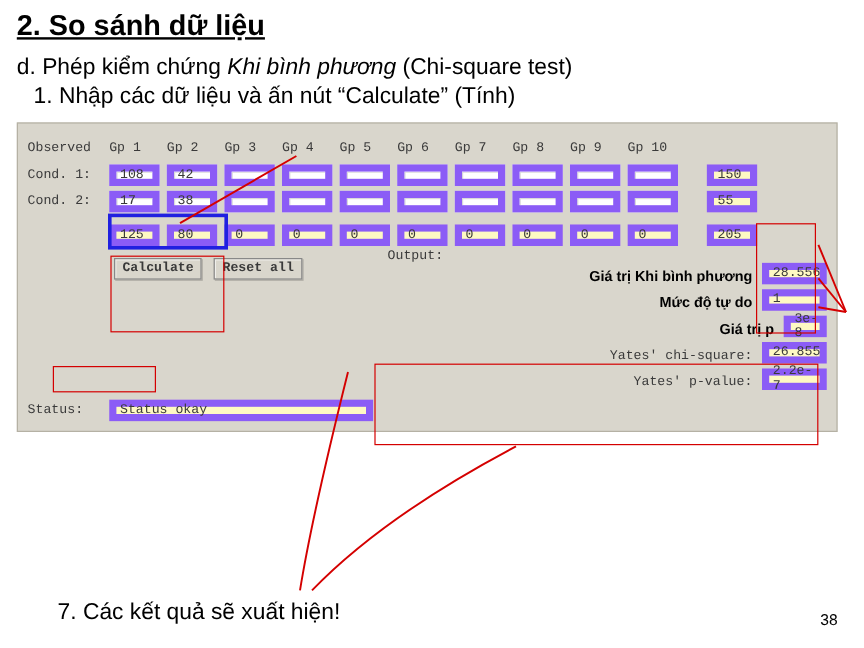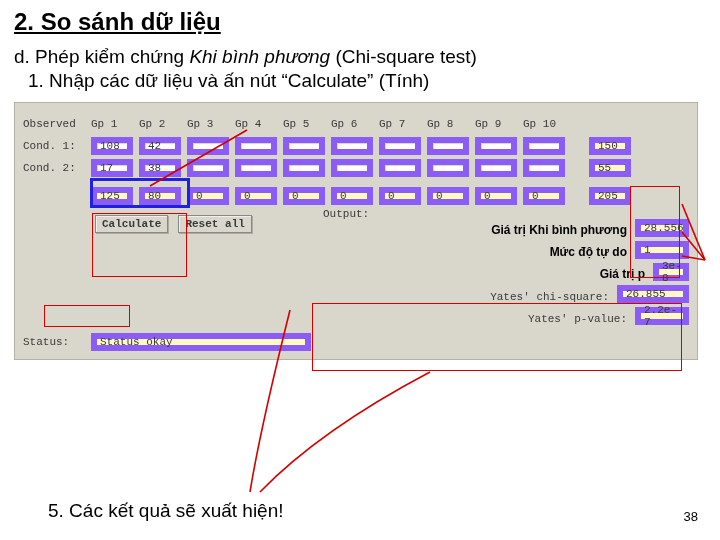--- a/index.html
+++ b/index.html
@@ -175,21 +175,21 @@
   <div class="out-row">
     <span class="out-lbl bold">Mức độ tự do</span>
     <span class="cell ro" style="width:54px;">1</span>
   </div>
   <div class="out-row">
     <span class="out-lbl bold">Giá trị p</span>
     <span class="cell ro" style="width:36px;">3e-8</span>
   </div>
   <div class="out-row">
     <span class="out-lbl">Yates' chi-square:</span>
-    <span class="cell ro" style="width:72px;font-family:Liberation Mono, monospace;">26.855</span>
+    <span class="cell ro" style="width:54px;font-family:Liberation Mono, monospace;">26.855</span>
   </div>
   <div class="out-row">
     <span class="out-lbl">Yates' p-value:</span>
     <span class="cell ro" style="width:54px;">2.2e-7</span>
   </div>
 
   <div class="divider"></div>
 
   <div class="row">
     <span class="lbl">Status:</span>
@@ -206,14 +206,14 @@
 
 <svg class="ann" width="720" height="540">
   <line x1="247" y1="130" x2="150" y2="186" stroke="#d40000" stroke-width="1.6"></line>
   <line x1="705" y1="260" x2="682" y2="256" stroke="#d40000" stroke-width="1.6"></line>
   <line x1="705" y1="260" x2="682" y2="232" stroke="#d40000" stroke-width="1.6"></line>
   <line x1="705" y1="260" x2="682" y2="204" stroke="#d40000" stroke-width="1.6"></line>
   <path d="M 250 492 Q 260 430 290 310" stroke="#d40000" stroke-width="1.6" fill="none"></path>
   <path d="M 260 492 Q 320 430 430 372" stroke="#d40000" stroke-width="1.6" fill="none"></path>
 </svg>
 
-<div class="footer">5. Các kết quả sẽ xuất hiện!</div>
+<div class="footer">7. Các kết quả sẽ xuất hiện!</div>
 <div class="pagenum">38</div>
 
 </body></html>

